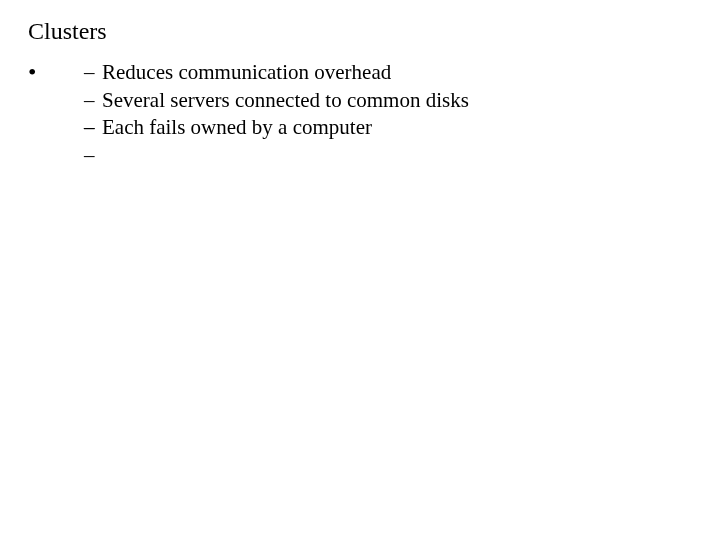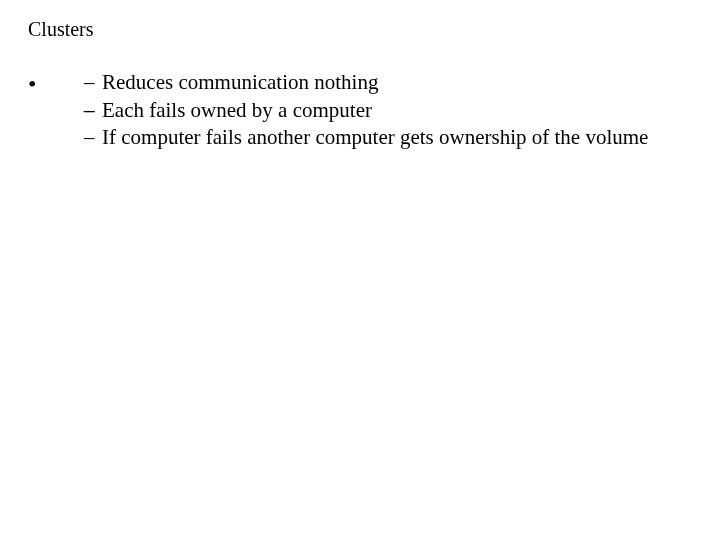--- a/index.html
+++ b/index.html
@@ -11,23 +11,23 @@
     font-family: "Times New Roman", Times, serif;
     color: #000000;
   }
   .slide {
     box-sizing: border-box;
     width: 720px;
     height: 540px;
     padding: 18px 0 0 28px;
   }
   .title {
-    font-size: 20px;
+    font-size: 24px;
     font-weight: normal;
-    margin: 0 0 28px 0;
+    margin: 0 0 12px 0;
   }
   .level1 {
     font-size: 24px;
     margin: 0 0 14px 0;
     padding-left: 20px;
     position: relative;
     line-height: 1.25;
   }
   .level1 .bullet {
     position: absolute;
@@ -57,31 +57,31 @@
 
   <h1 class="title">Clusters</h1>
 
   <div class="level1">
     <span class="bullet">•</span>
   </div>
 
   <div class="level2-group">
     <div class="level2">
       <span class="dash">–</span>
-      <span>Reduces communication nothing</span>
+      <span>Reduces communication overhead</span>
     </div>
     <div class="level2">
       <span class="dash">–</span>
+      <span>Several servers connected to common disks</span>
     </div>
     <div class="level2">
       <span class="dash">–</span>
     </div>
     <div class="level2">
       <span class="dash">–</span>
       <span>Each fails owned by a computer</span>
     </div>
     <div class="level2">
       <span class="dash">–</span>
-      <span>If computer fails another computer gets ownership of the volume</span>
     </div>
   </div>
 
 </div>
 
 </body></html>

